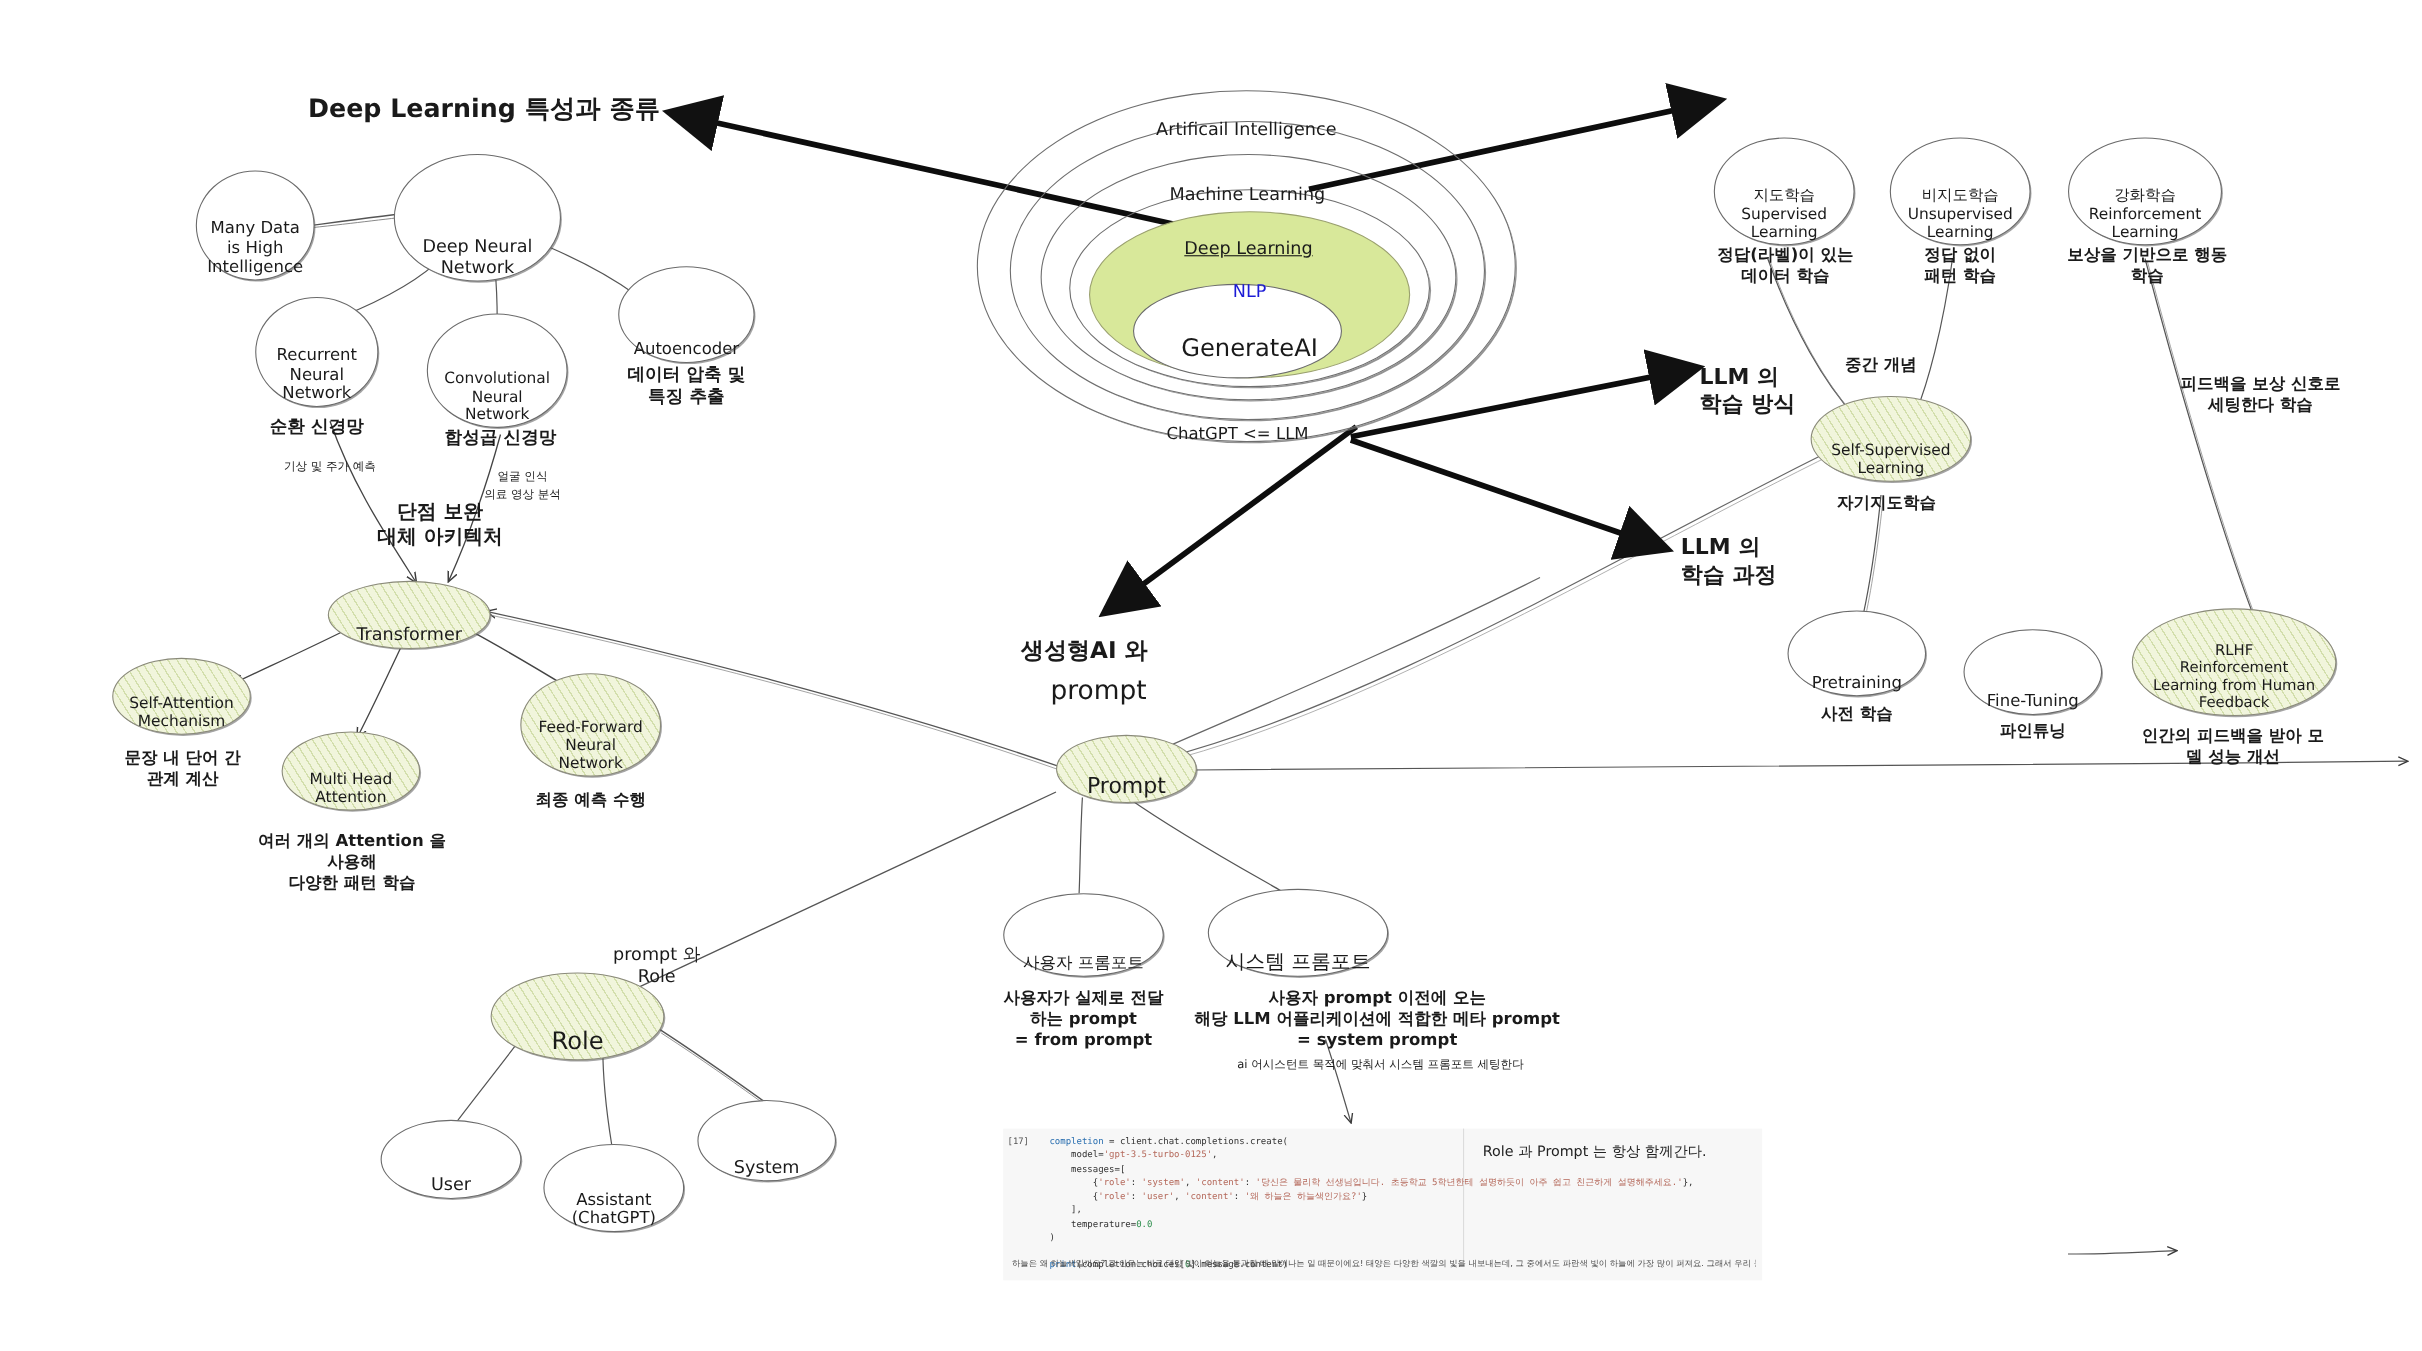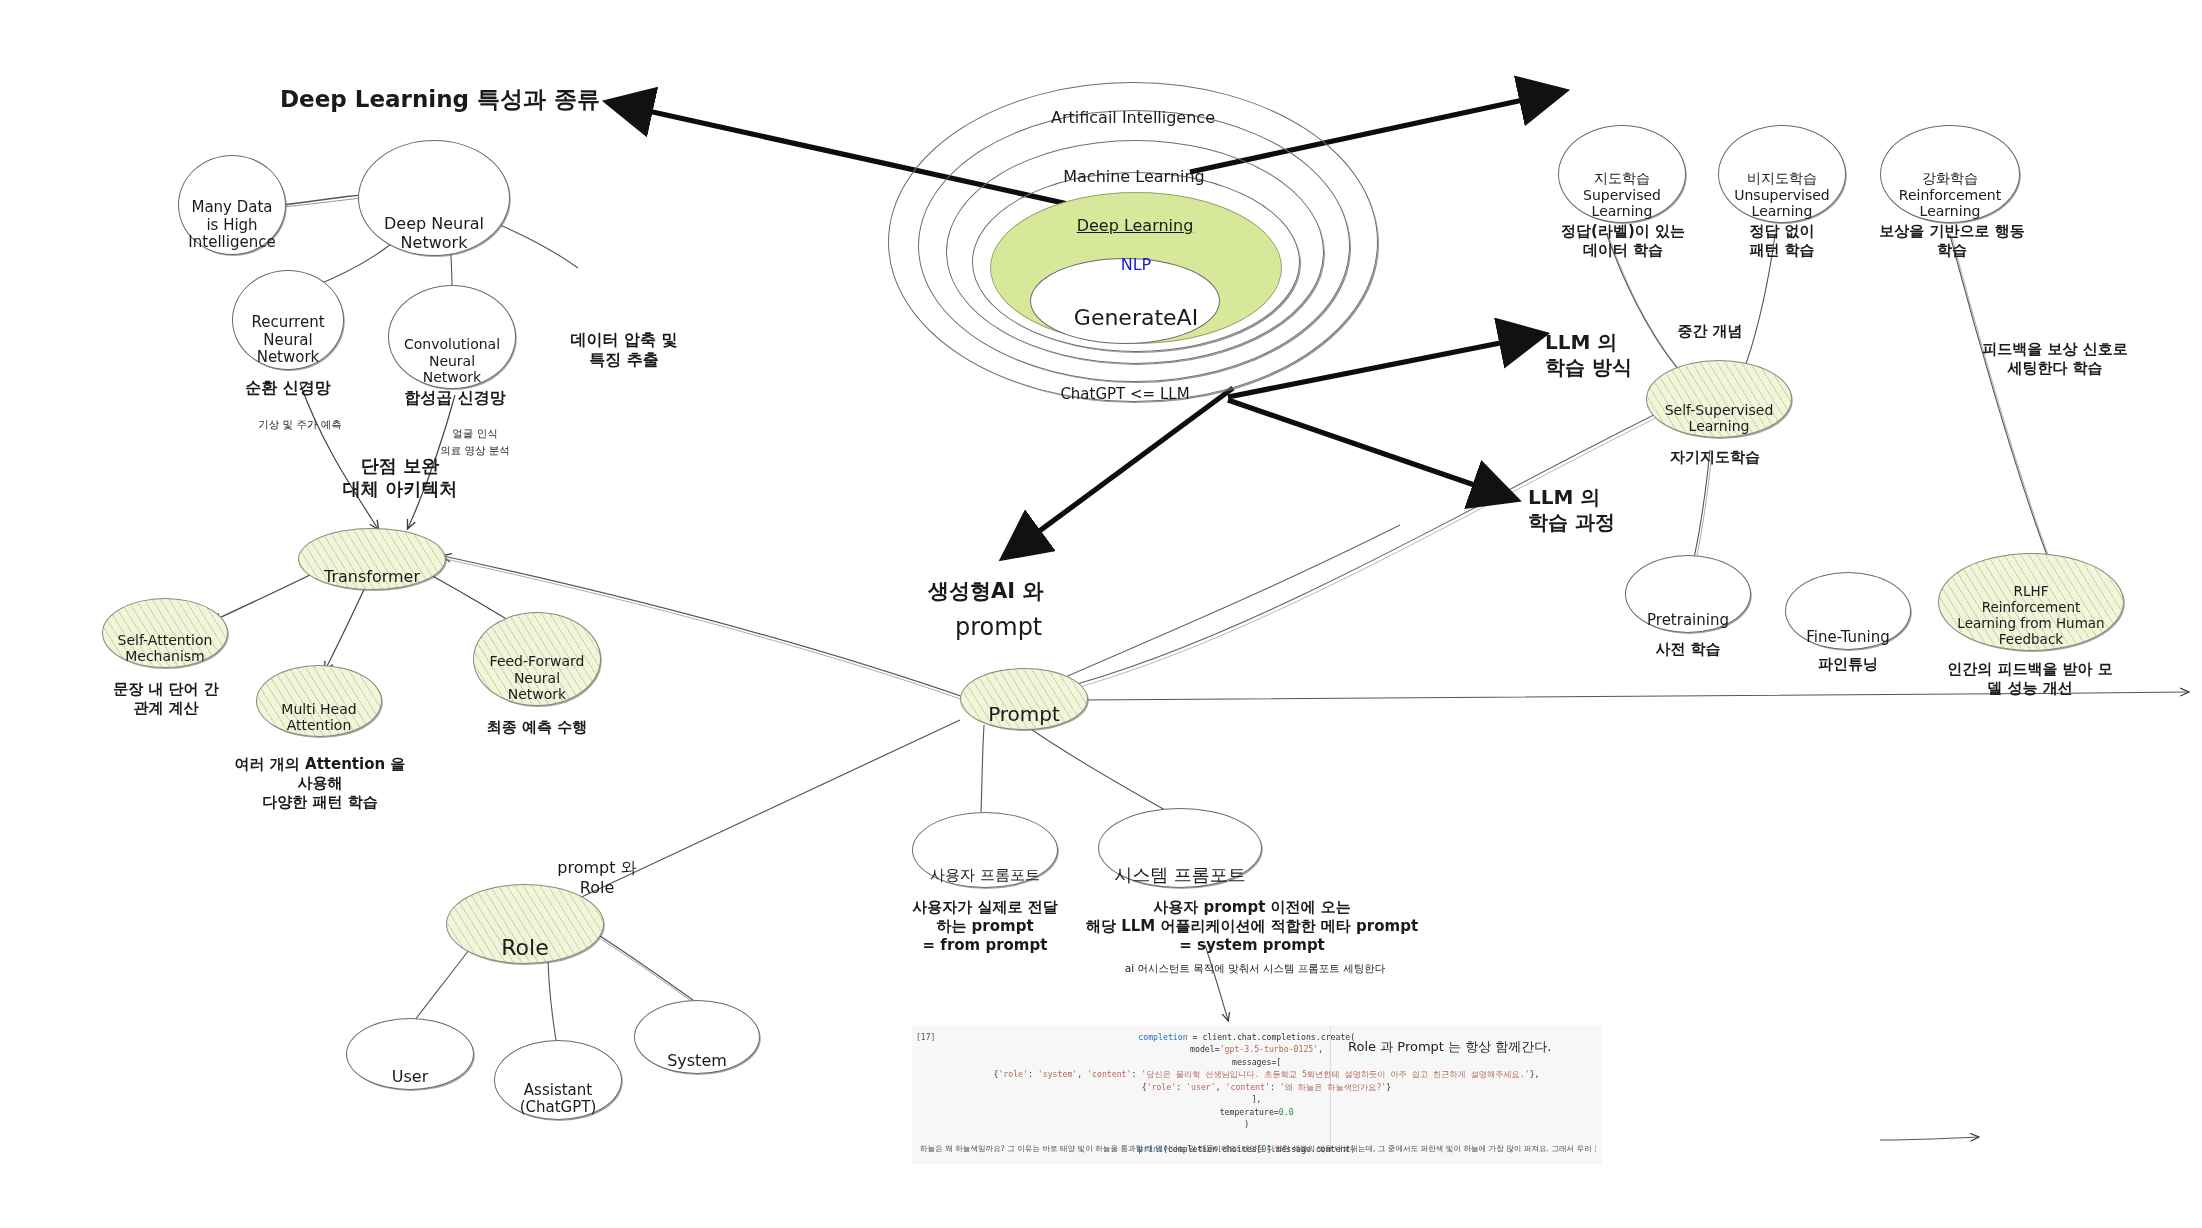--- a/index.html
+++ b/index.html
@@ -160,20 +160,23 @@
   <div class="node sketch" style="left:232px;top:270px;width:112px;height:100px;font-size:15px;">
     <span class="lbl">Recurrent
 Neural
 Network</span>
   </div>
   <div class="node sketch" style="left:388px;top:285px;width:128px;height:104px;font-size:14px;">
     <span class="lbl">Convolutional
 Neural
 Network</span>
   </div>
+  <div class="node sketch" style="left:562px;top:242px;width:124px;height:88px;font-size:15px;">
+    <span class="lbl">Autoencoder</span>
+  </div>
 
   <div class="cap kbold" style="left:218px;top:378px;width:140px;font-size:16px;">순환 신경망</div>
   <div class="cap" style="left:230px;top:418px;width:140px;font-size:10.5px;">기상 및 주가 예측</div>
   <div class="cap kbold" style="left:382px;top:388px;width:146px;font-size:16px;">합성곱 신경망</div>
   <div class="cap" style="left:402px;top:425px;width:146px;font-size:10.5px;line-height:1.6;">얼굴 인식
 의료 영상 분석</div>
   <div class="cap kbold" style="left:548px;top:330px;width:152px;font-size:16px;">데이터 압축 및
 특징 추출</div>
 
   <div class="cap kbold" style="left:300px;top:455px;width:200px;font-size:18px;">단점 보완
@@ -281,21 +284,21 @@
     <span class="lbl">User</span>
   </div>
   <div class="node sketch" style="left:494px;top:1040px;width:128px;height:80px;font-size:15px;">
     <span class="lbl">Assistant
 (ChatGPT)</span>
   </div>
   <div class="node sketch" style="left:634px;top:1000px;width:126px;height:74px;font-size:16px;">
     <span class="lbl">System</span>
   </div>
 
-  <div class="codepanel" style="left:912px;top:1026px;width:690px;height:138px;text-align:center;">
+  <div class="codepanel" style="left:912px;top:1026px;width:690px;height:138px;">
     <div class="gutter"></div>
     <div class="idx">[17]</div>
     <div class="sep" style="left:418px;"></div>
     <pre><span class="tok-fn">completion</span> = client.chat.completions.create(
     model=<span class="tok-str">'gpt-3.5-turbo-0125'</span>,
     messages=[
         {<span class="tok-str">'role'</span>: <span class="tok-str">'system'</span>, <span class="tok-str">'content'</span>: <span class="tok-str">'당신은 물리학 선생님입니다. 초등학교 5학년한테 설명하듯이 아주 쉽고 친근하게 설명해주세요.'</span>},
         {<span class="tok-str">'role'</span>: <span class="tok-str">'user'</span>, <span class="tok-str">'content'</span>: <span class="tok-str">'왜 하늘은 하늘색인가요?'</span>}
     ],
     temperature=<span class="tok-num">0.0</span>

